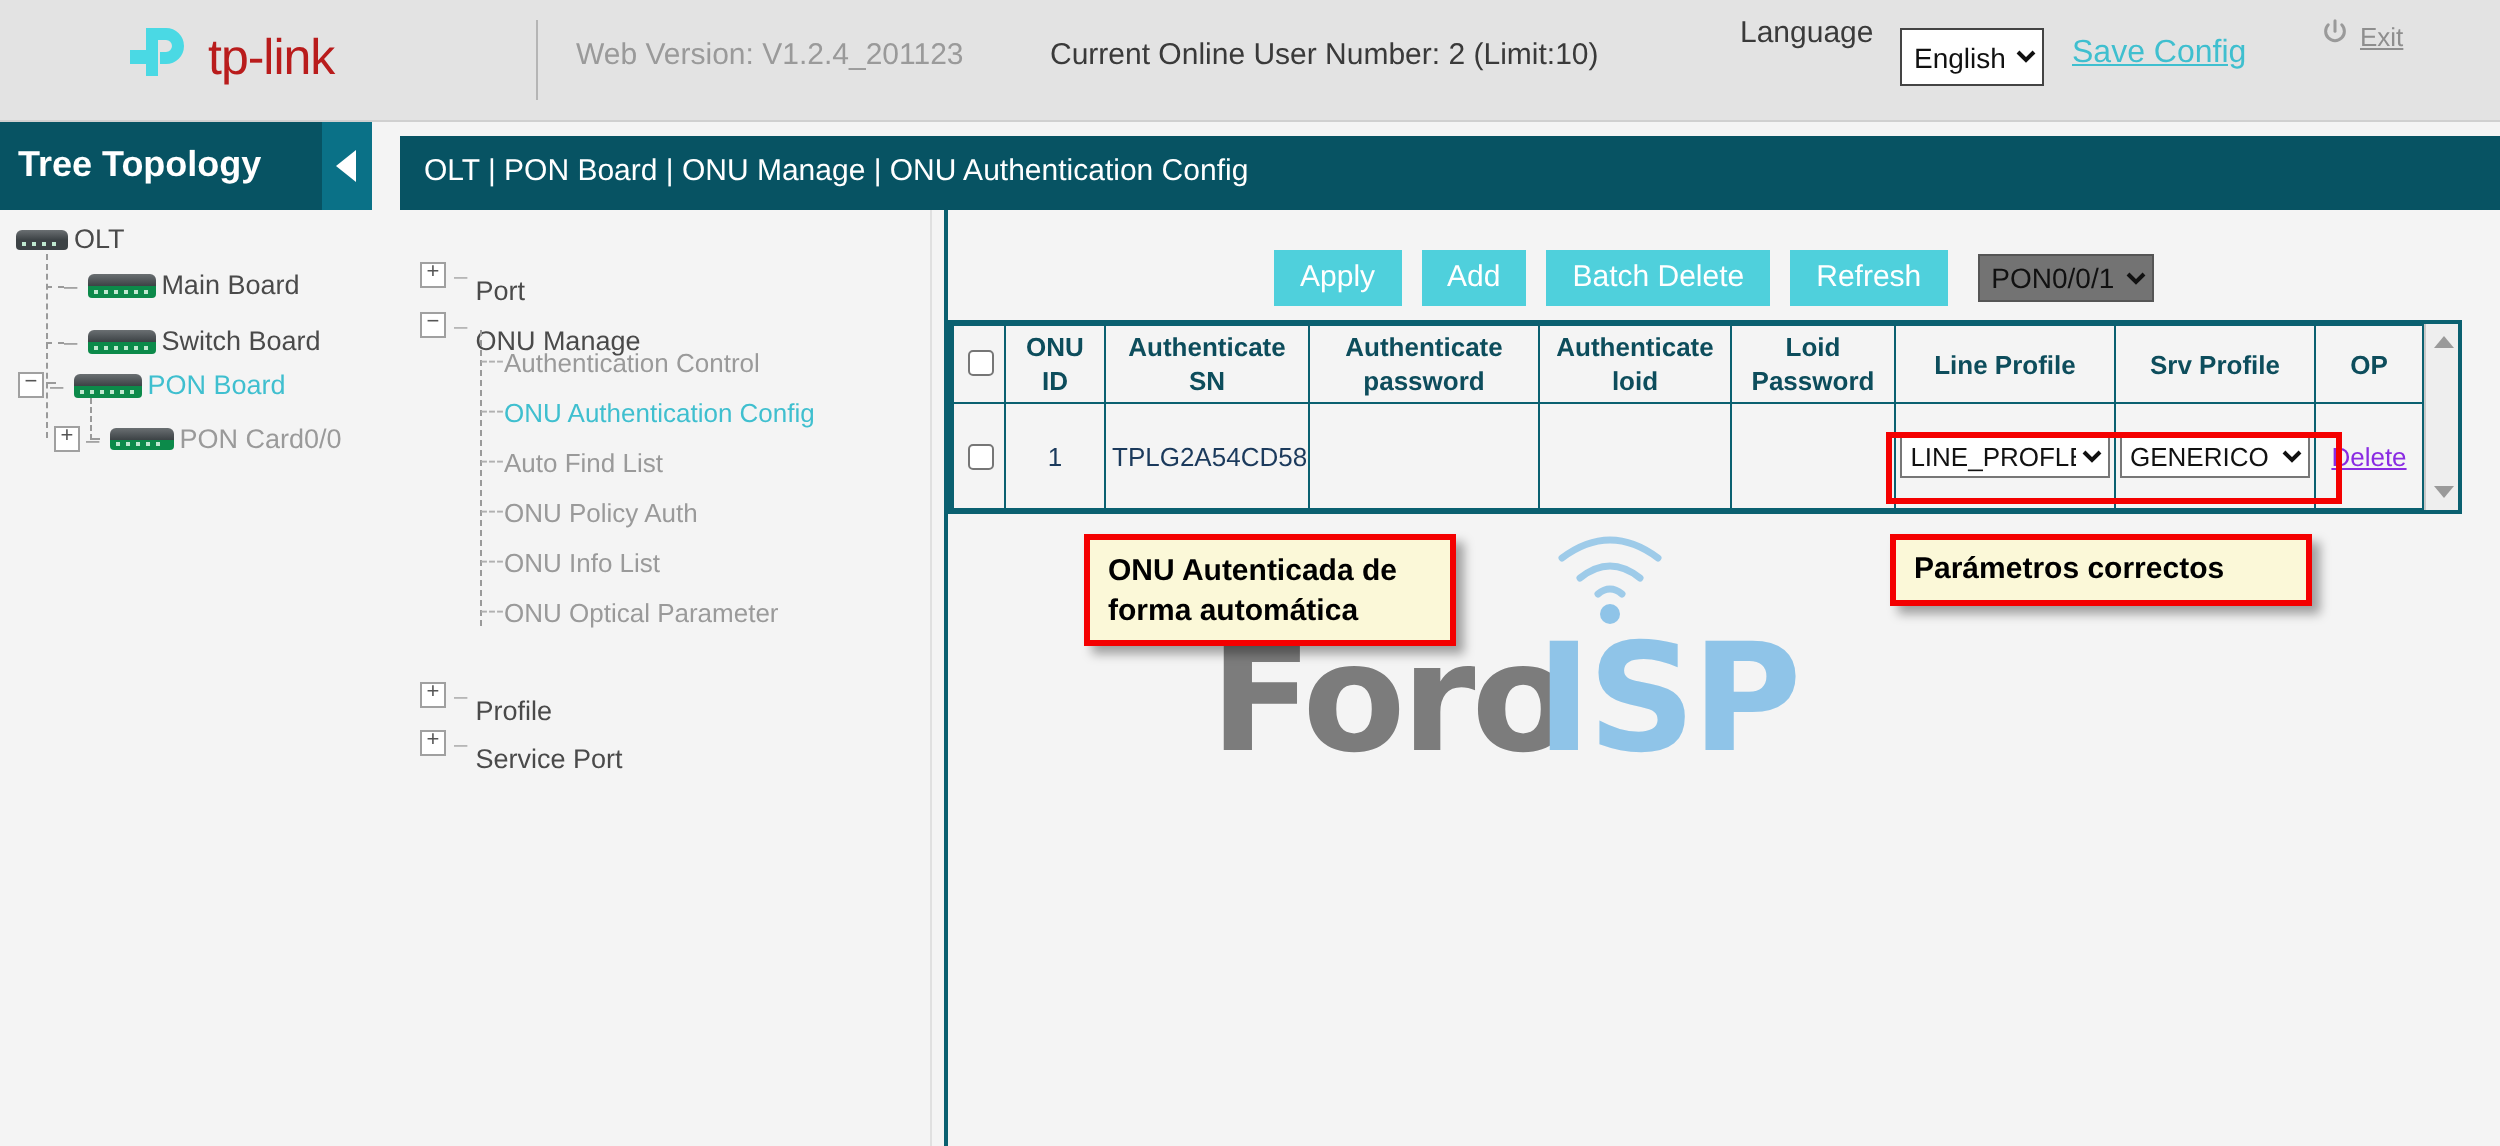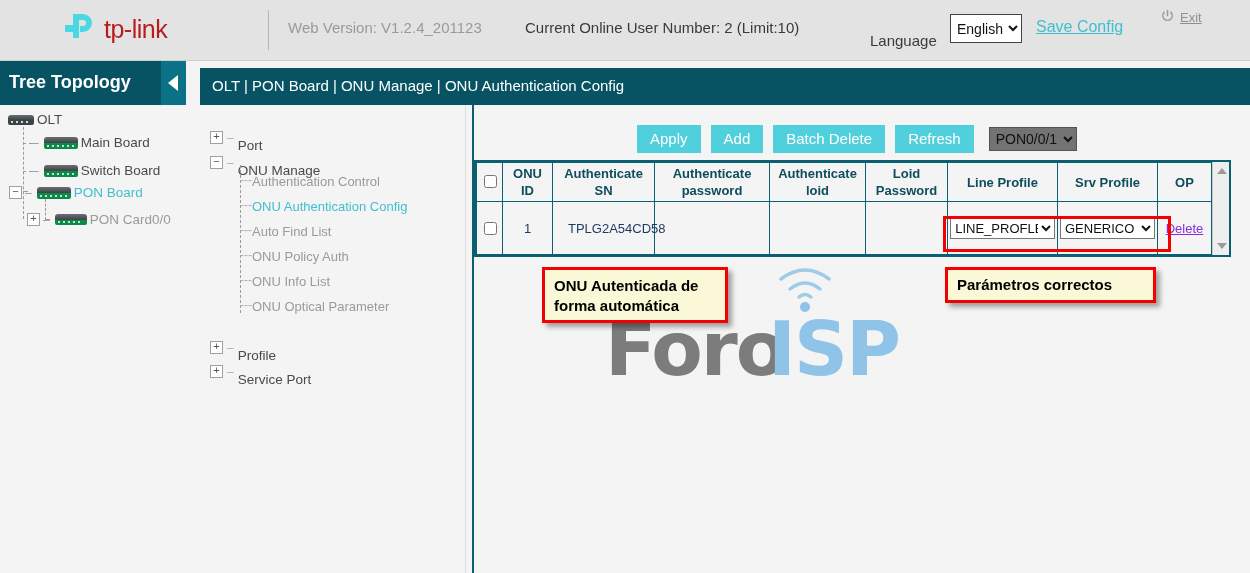--- a/index.html
+++ b/index.html
@@ -15,21 +15,21 @@
     position:absolute;left:0;top:0;width:1250px;height:60px;
     background:#e3e3e3;
     border-bottom:1px solid #d0d0d0;
   }
   #logo-wrap{position:absolute;left:64px;top:12px;display:flex;align-items:center;gap:2px;}
   #logo-mark{width:38px;height:34px;position:relative;}
   #logo-text{font-size:25px;color:#b91c1c;letter-spacing:-0.5px;font-weight:400;}
   #header-divider{position:absolute;left:268px;top:10px;width:1px;height:40px;background:#b5b5b5;}
   #web-version{position:absolute;left:288px;top:19px;font-size:15px;color:#9a9a9a;}
   #online-users{position:absolute;left:525px;top:19px;font-size:15px;color:#3a3a3a;}
-  #language-label{position:absolute;left:870px;top:32px;font-size:15px;color:#3a3a3a;}
+  #language-label{position:absolute;left:870px;top:8px;font-size:15px;color:#3a3a3a;}
   #language-select{
     position:absolute;left:950px;top:14px;width:72px;height:29px;
     font-family:"Liberation Sans", sans-serif;font-size:14px;
     border:1px solid #444;background:#fff;color:#111;padding:0 2px;
   }
   #save-config{
     position:absolute;left:1036px;top:18px;font-size:16px;color:#3fbfcf;
     text-decoration:underline;cursor:pointer;
   }
   #exit-wrap{position:absolute;left:1160px;top:9px;display:flex;align-items:center;gap:5px;}
@@ -370,21 +370,21 @@
           <th>Srv Profile</th>
           <th>OP</th>
         </tr>
       </thead>
       <tbody>
         <tr>
           <td>
             <input type="checkbox" id="row-checkbox" style="">
           </td>
           <td>1</td>
-          <td style="text-align:left;padding-left:15px;">TPLG2A54CD58</td>
+          <td style="text-align:left;padding-left:3px;">TPLG2A54CD58</td>
           <td></td>
           <td></td>
           <td></td>
           <td>
             <select class="cell-select">
               <option>LINE_PROFLE_1</option>
             </select>
           </td>
           <td>
             <select class="cell-select">

